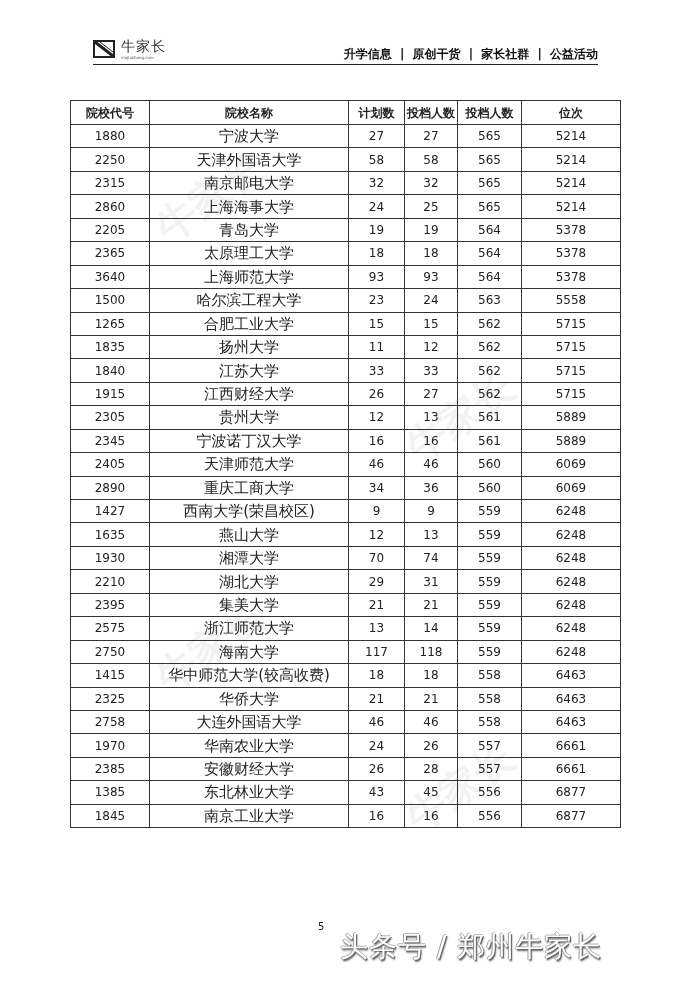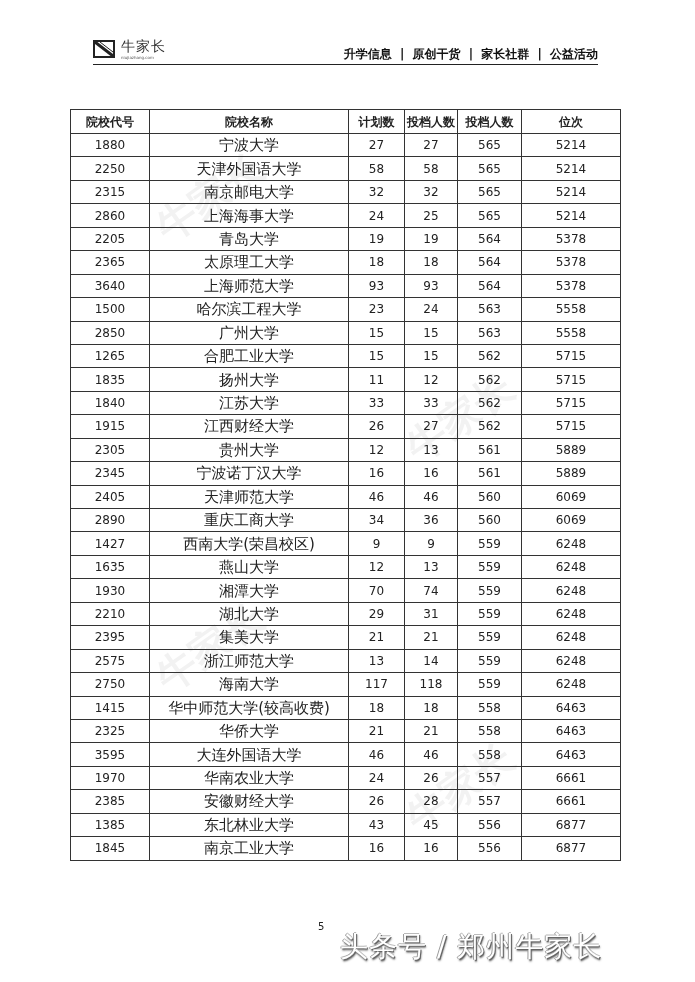--- a/index.html
+++ b/index.html
@@ -8,21 +8,21 @@
   .header { position:absolute; left:93px; top:38px; width:505px; height:28px; }
   .logo-box { position:absolute; left:0; top:2px; width:22px; height:18px;
               border:2px solid #222; box-sizing:border-box; overflow:hidden; }
   .logo-box svg { position:absolute; left:0; top:0; }
   .brand-name { position:absolute; left:28px; top:0px; font-size:14px; color:#333; letter-spacing:1px; }
   .brand-url { position:absolute; left:28px; top:17px; font-size:4px; color:#555; }
   .nav { position:absolute; right:0; top:8px; font-size:12px; font-weight:bold; color:#111; white-space:nowrap; }
   .nav span.sep { margin:0 4px; }
   .header-rule { position:absolute; left:93px; top:64px; width:505px; height:1px; background:#222; }
 
-  table.scores { position:absolute; left:70px; top:109px; border-collapse:collapse;
+  table.scores { position:absolute; left:70px; top:100px; border-collapse:collapse;
                  font-family:"DejaVu Sans", sans-serif; font-size:12px; }
   table.scores th, table.scores td { border:1px solid #333; text-align:center; padding:0;
                  height:22.45px; line-height:22px; color:#222; white-space:nowrap; }
   table.scores th { font-weight:bold; font-size:12px; height:23px; }
   col.c1 { width:79px; } col.c2 { width:199px; } col.c3 { width:56px; }
   col.c4 { width:53px; } col.c5 { width:64px; } col.c6 { width:99px; }
   table.scores td.name { font-size:15px; }
 
   .watermark { position:absolute; color:rgba(150,150,150,0.12); font-size:40px; transform:rotate(-35deg);
                pointer-events:none; font-weight:bold; }
@@ -137,28 +137,20 @@
       </tr>
       <tr>
         <td>1500</td>
         <td class="name">哈尔滨工程大学</td>
         <td>23</td>
         <td>24</td>
         <td>563</td>
         <td>5558</td>
       </tr>
       <tr>
-        <td>2850</td>
-        <td class="name">广州大学</td>
-        <td>15</td>
-        <td>15</td>
-        <td>563</td>
-        <td>5558</td>
-      </tr>
-      <tr>
         <td>1265</td>
         <td class="name">合肥工业大学</td>
         <td>15</td>
         <td>15</td>
         <td>562</td>
         <td>5715</td>
       </tr>
       <tr>
         <td>1835</td>
         <td class="name">扬州大学</td>
@@ -281,21 +273,21 @@
       </tr>
       <tr>
         <td>2325</td>
         <td class="name">华侨大学</td>
         <td>21</td>
         <td>21</td>
         <td>558</td>
         <td>6463</td>
       </tr>
       <tr>
-        <td>3595</td>
+        <td>2758</td>
         <td class="name">大连外国语大学</td>
         <td>46</td>
         <td>46</td>
         <td>558</td>
         <td>6463</td>
       </tr>
       <tr>
         <td>1970</td>
         <td class="name">华南农业大学</td>
         <td>24</td>

